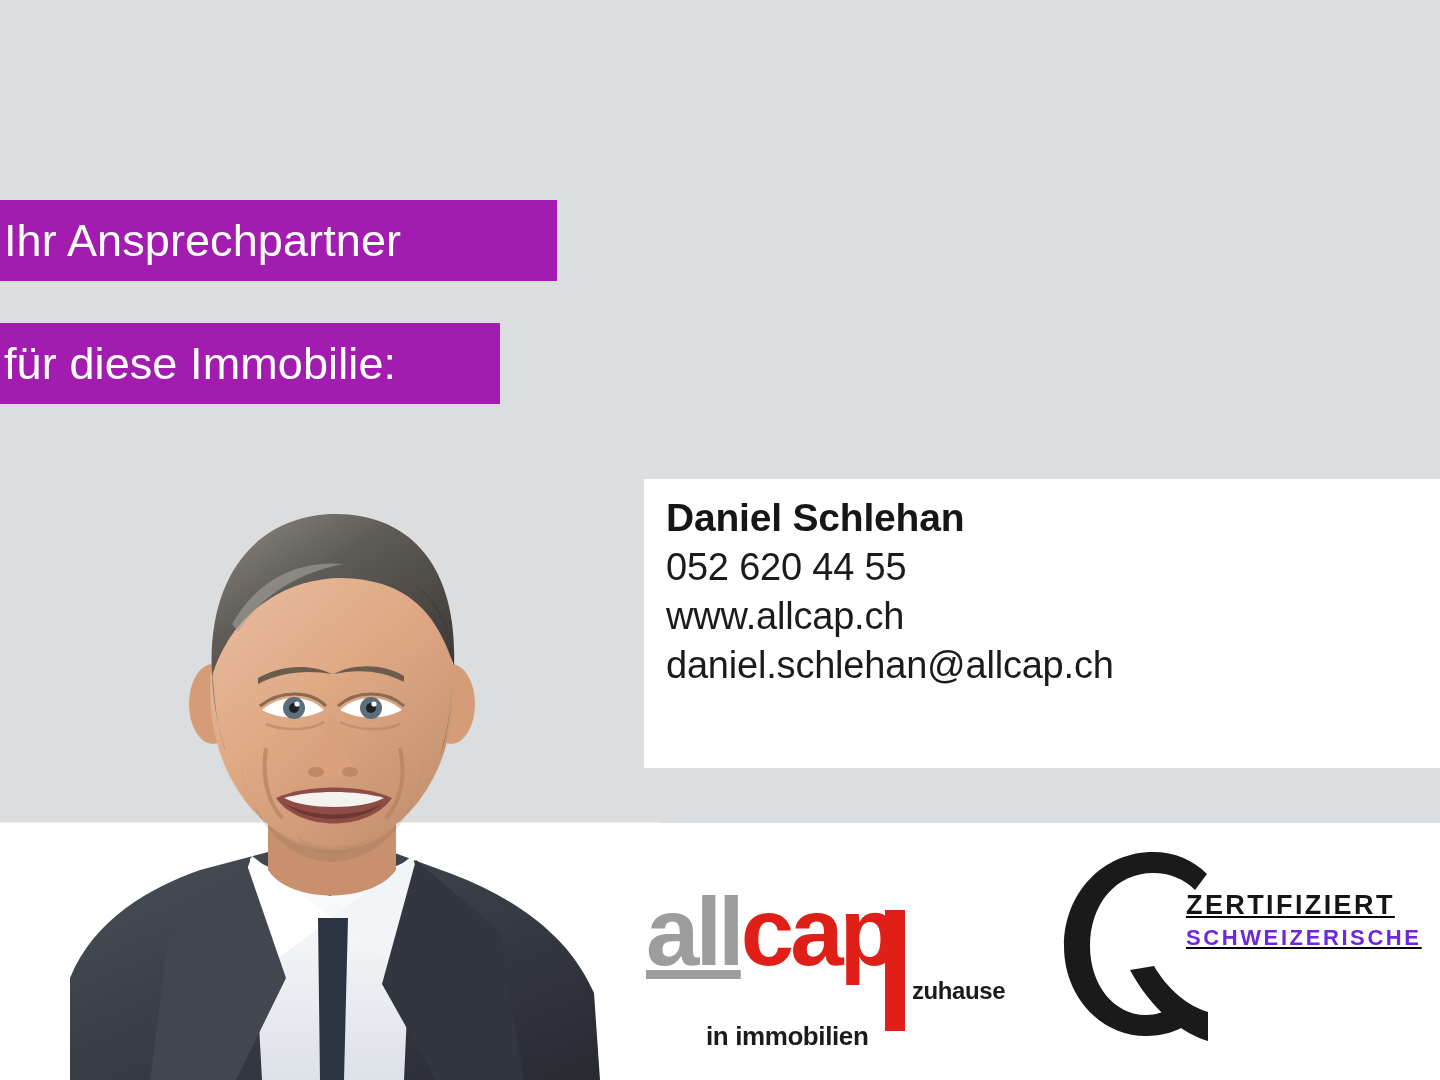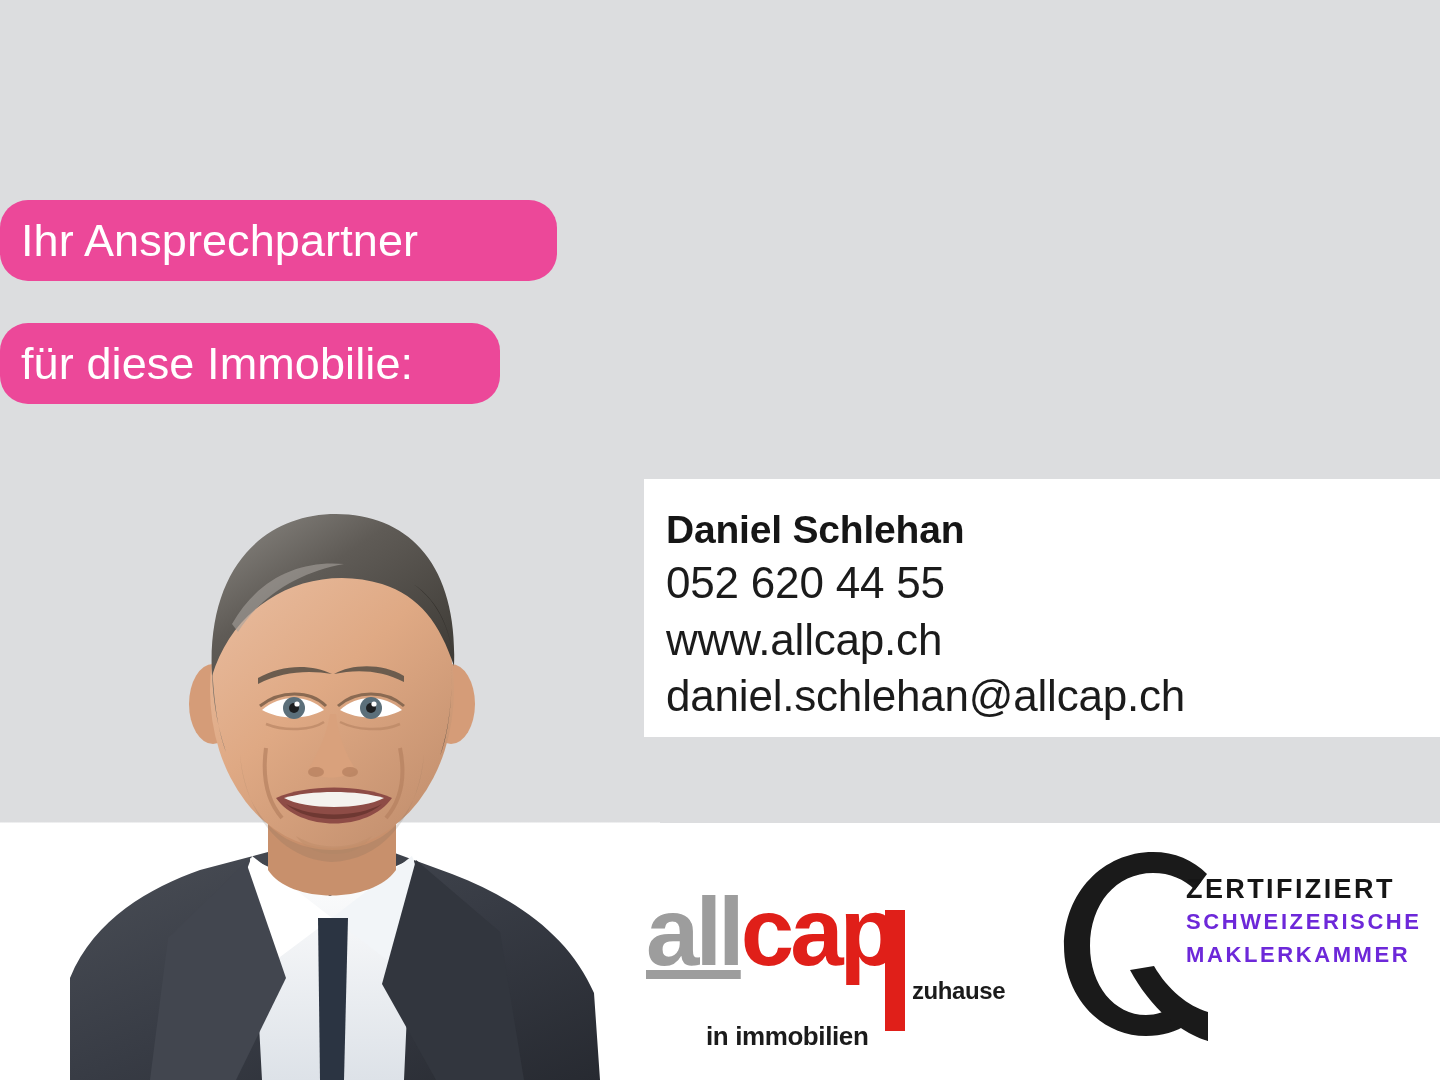--- a/index.html
+++ b/index.html
@@ -22,64 +22,63 @@
     background:#dcdddf;
   }
   .bg-white{
     position:absolute;left:0;top:823px;width:1440px;height:257px;
     background:#ffffff;
   }
 
   
   .banner{
     position:absolute;
-    background:#ec4899;
+    background:#a21caf;
     color:#ffffff;
     font-size:45px;
     line-height:1;
     font-weight:400;
     letter-spacing:0.1px;
     display:flex;
     align-items:center;
-    padding-left:21px;
+    padding-left:4px;
     box-sizing:border-box;
     white-space:nowrap;
-    border-radius:28px;
   }
   #banner1{left:0;top:200px;width:557px;height:81px;}
   #banner2{left:0;top:323px;width:500px;height:81px;}
 
   
   .portrait{
     position:absolute;
     left:0px;top:418px;
     width:660px;height:662px;
     overflow:hidden;
   }
   .portrait svg{display:block;}
 
   
   .card{
     position:absolute;
     left:644px;top:479px;
-    width:796px;height:258px;
+    width:796px;height:289px;
     background:#ffffff;
     box-sizing:border-box;
-    padding:26px 0 0 22px;
+    padding:14px 0 0 22px;
   }
   .card .name{
     font-size:39px;
     font-weight:700;
     color:#161616;
     line-height:1.28;
     letter-spacing:-0.2px;
     white-space:nowrap;
   }
   .card .line{
-    font-size:44px;
+    font-size:38px;
     font-weight:400;
     color:#1b1b1b;
     line-height:1.29;
     letter-spacing:-0.2px;
     white-space:nowrap;
   }
 
   
   .allcap{
     position:absolute;
@@ -125,21 +124,21 @@
   
   .cert{
     position:absolute;
     left:1058px;top:846px;
     width:320px;height:205px;
   }
   .cert .qmark{
     position:absolute;left:0;top:0;width:150px;height:205px;
   }
   .cert .ctext{
-    position:absolute;left:128px;top:28px;
+    position:absolute;left:128px;top:44px;text-decoration:underline;
   }
   .cert .l1{
     font-size:27px;font-weight:700;color:#161616;
     letter-spacing:2.4px;line-height:1.15;white-space:nowrap;
   }
   .cert .l2,.cert .l3{
     font-size:22px;font-weight:700;color:#6d28d9;
     letter-spacing:2.6px;line-height:1.5;white-space:nowrap;
   }
 </style>
@@ -282,17 +281,16 @@
                  L116 160 C107 166 98 169 88 169 C56 169 32 139 32 100
                  C32 58 58 27 95 27 C112 27 126 33 137 44 L149 28
                  C135 14 117 6 95 6 Z" fill="#1a1a1a"></path>
         <path d="M72 124 C86 150 106 173 131 187 C142 193 150 195 150 195
                  L150 166 C130 160 110 144 96 120 Z" fill="#1a1a1a"></path>
       </svg>
     </div>
     <div class="ctext">
       <div class="l1">ZERTIFIZIERT</div>
       <div class="l2">SCHWEIZERISCHE</div>
-      <div class="l3">MAKLERKAMMER</div>
     </div>
   </div>
 
 </div>
 
 </body></html>

